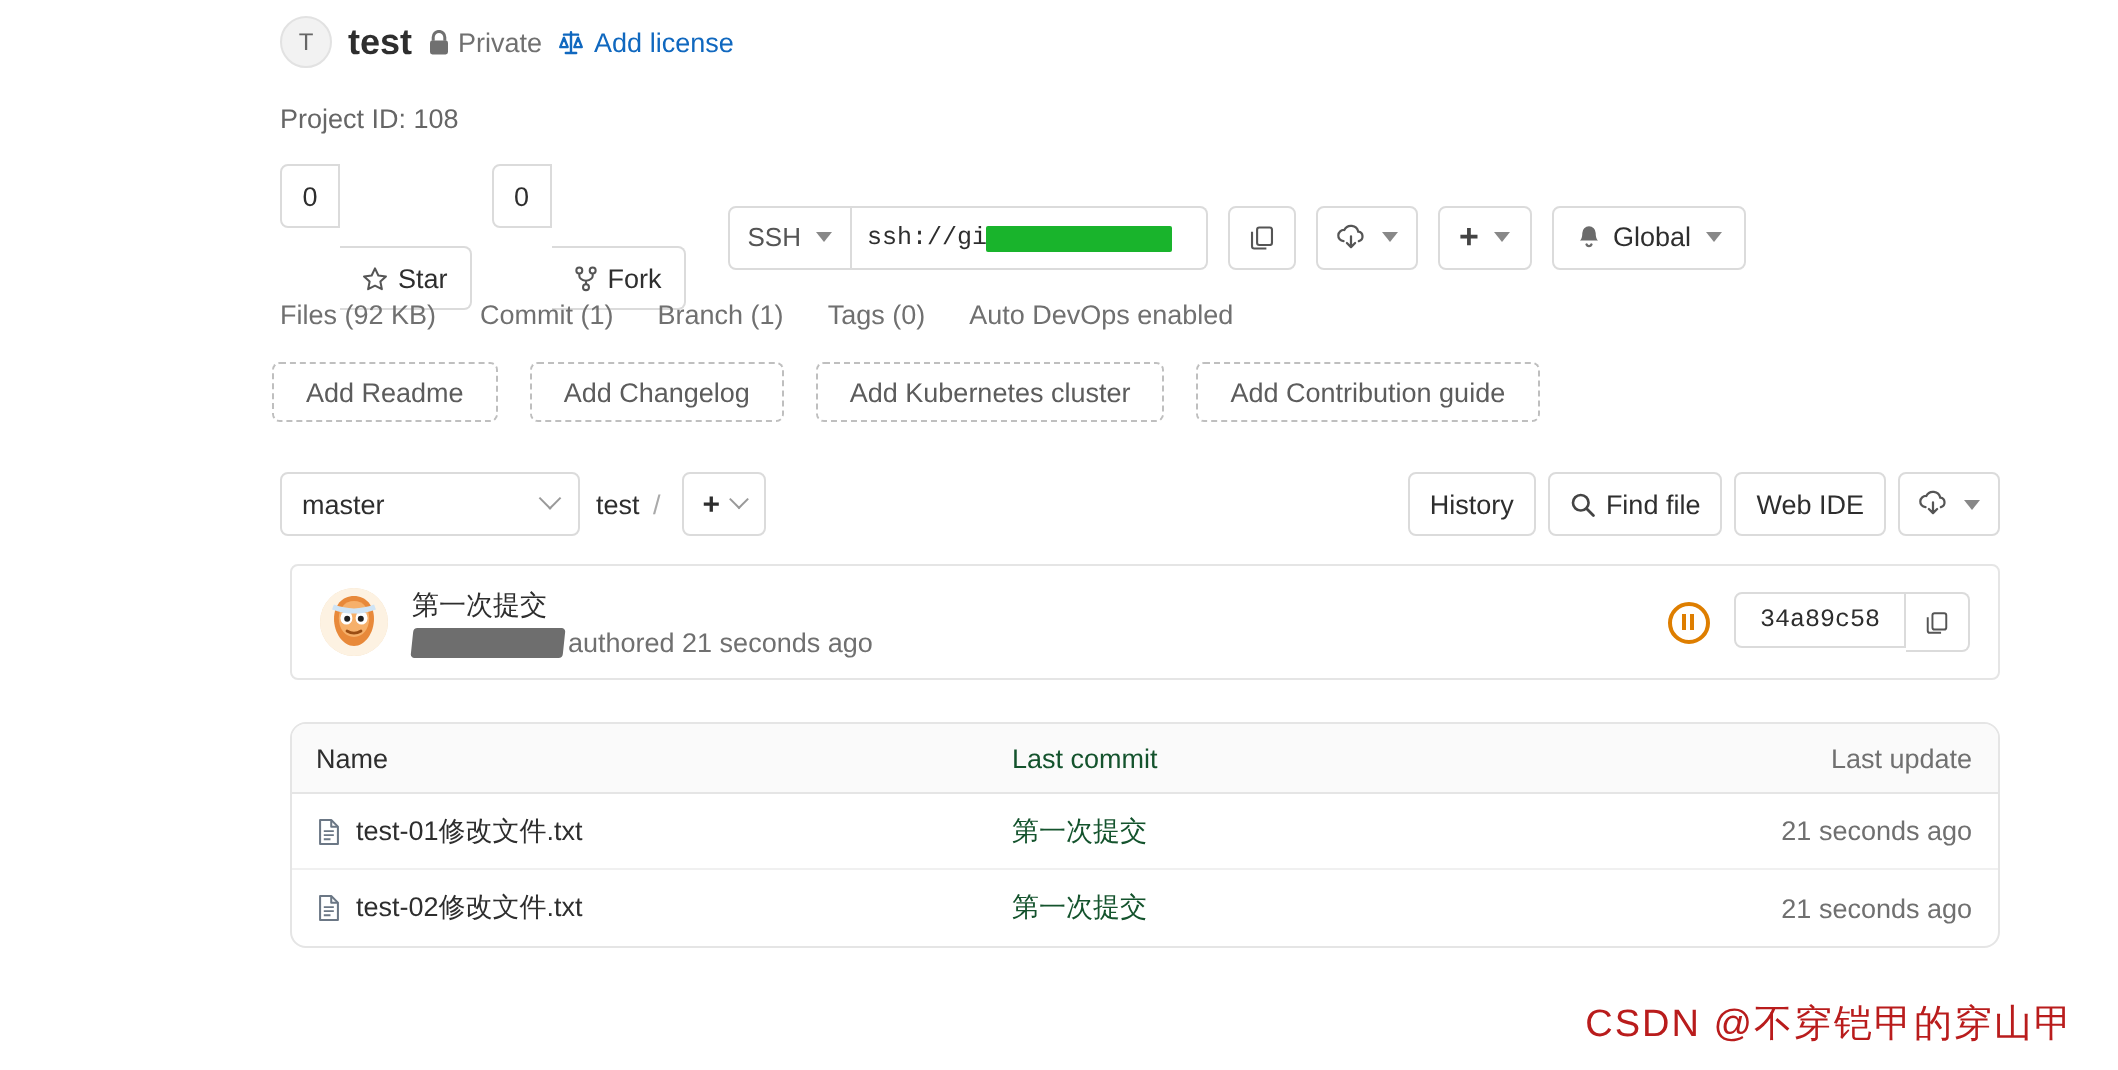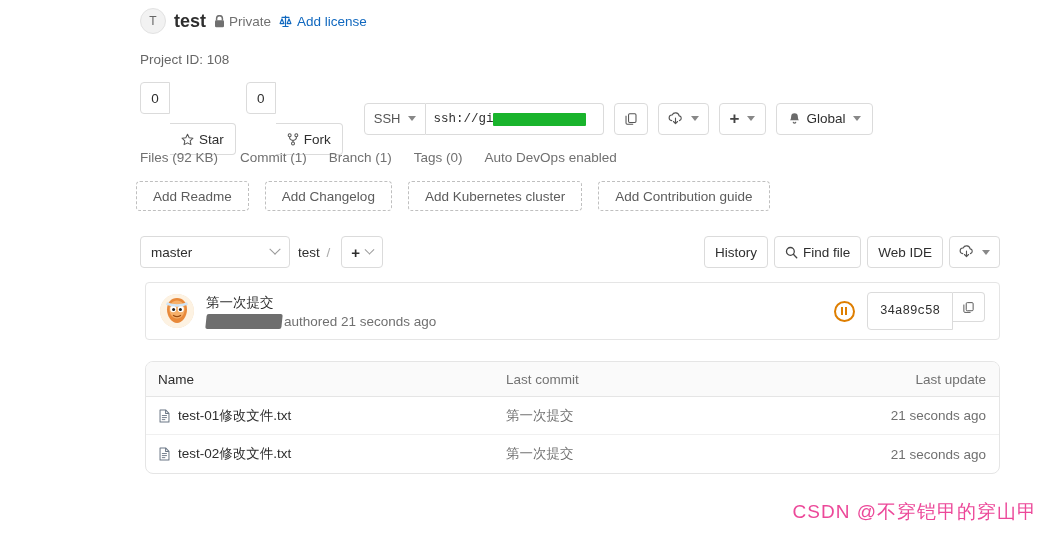--- a/index.html
+++ b/index.html
@@ -177,21 +177,21 @@
     width: 21px; height: 21px; border-radius: 50%;
     border: 2px solid #de7e00;
     display: flex; align-items: center; justify-content: center;
   }
   .ci-pending i {
     display: inline-block; width: 2px; height: 8px;
     background: #de7e00; margin: 0 1px;
   }
   .sha-group { display: flex; align-items: stretch; }
   .sha-val {
-    height: 38px; padding: 0 12px;
+    height: 28px; padding: 0 12px;
     display: flex; align-items: center;
     border: 1px solid #dbdbdb; border-radius: 4px 0 0 4px; background: #fff;
     font-family: "Liberation Mono", "DejaVu Sans Mono", monospace;
     font-size: 12.5px; color: #2e2e2e;
   }
   .sha-copy {
     width: 32px; height: 30px;
     display: flex; align-items: center; justify-content: center;
     border: 1px solid #dbdbdb; border-left: none; border-radius: 0 4px 4px 0;
     background: #fff; cursor: pointer;
@@ -209,28 +209,28 @@
     background: #fafafa; border-bottom: 1px solid #e5e5e5;
     font-size: 13.5px; color: #2e2e2e;
   }
   .ft-row {
     display: flex; align-items: center; height: 38px;
     border-bottom: 1px solid #f0f0f0; font-size: 13.5px;
   }
   .ft-row:last-child { border-bottom: none; }
   .col-name { flex: 0 0 360px; padding-left: 12px;
     display: flex; align-items: center; gap: 7px; }
-  .col-commit { flex: 1; color: #737373; }
+  .col-commit { flex: 1; color: #14532d; }
   .col-update { flex: 0 0 170px; text-align: right; padding-right: 13px; color: #707070; }
   .file-name { color: #2e2e2e; cursor: pointer; }
 
   
   .watermark {
     position: absolute; right: 22px; bottom: 10px;
-    font-size: 19px; color: #ec4899; letter-spacing: 1px;
+    font-size: 19px; color: #b91c1c; letter-spacing: 1px;
     user-select: none;
   }
   svg { display: block; }
 </style>
 </head>
 <body>
 
 <div class="page">
 
   <div class="proj-header">

